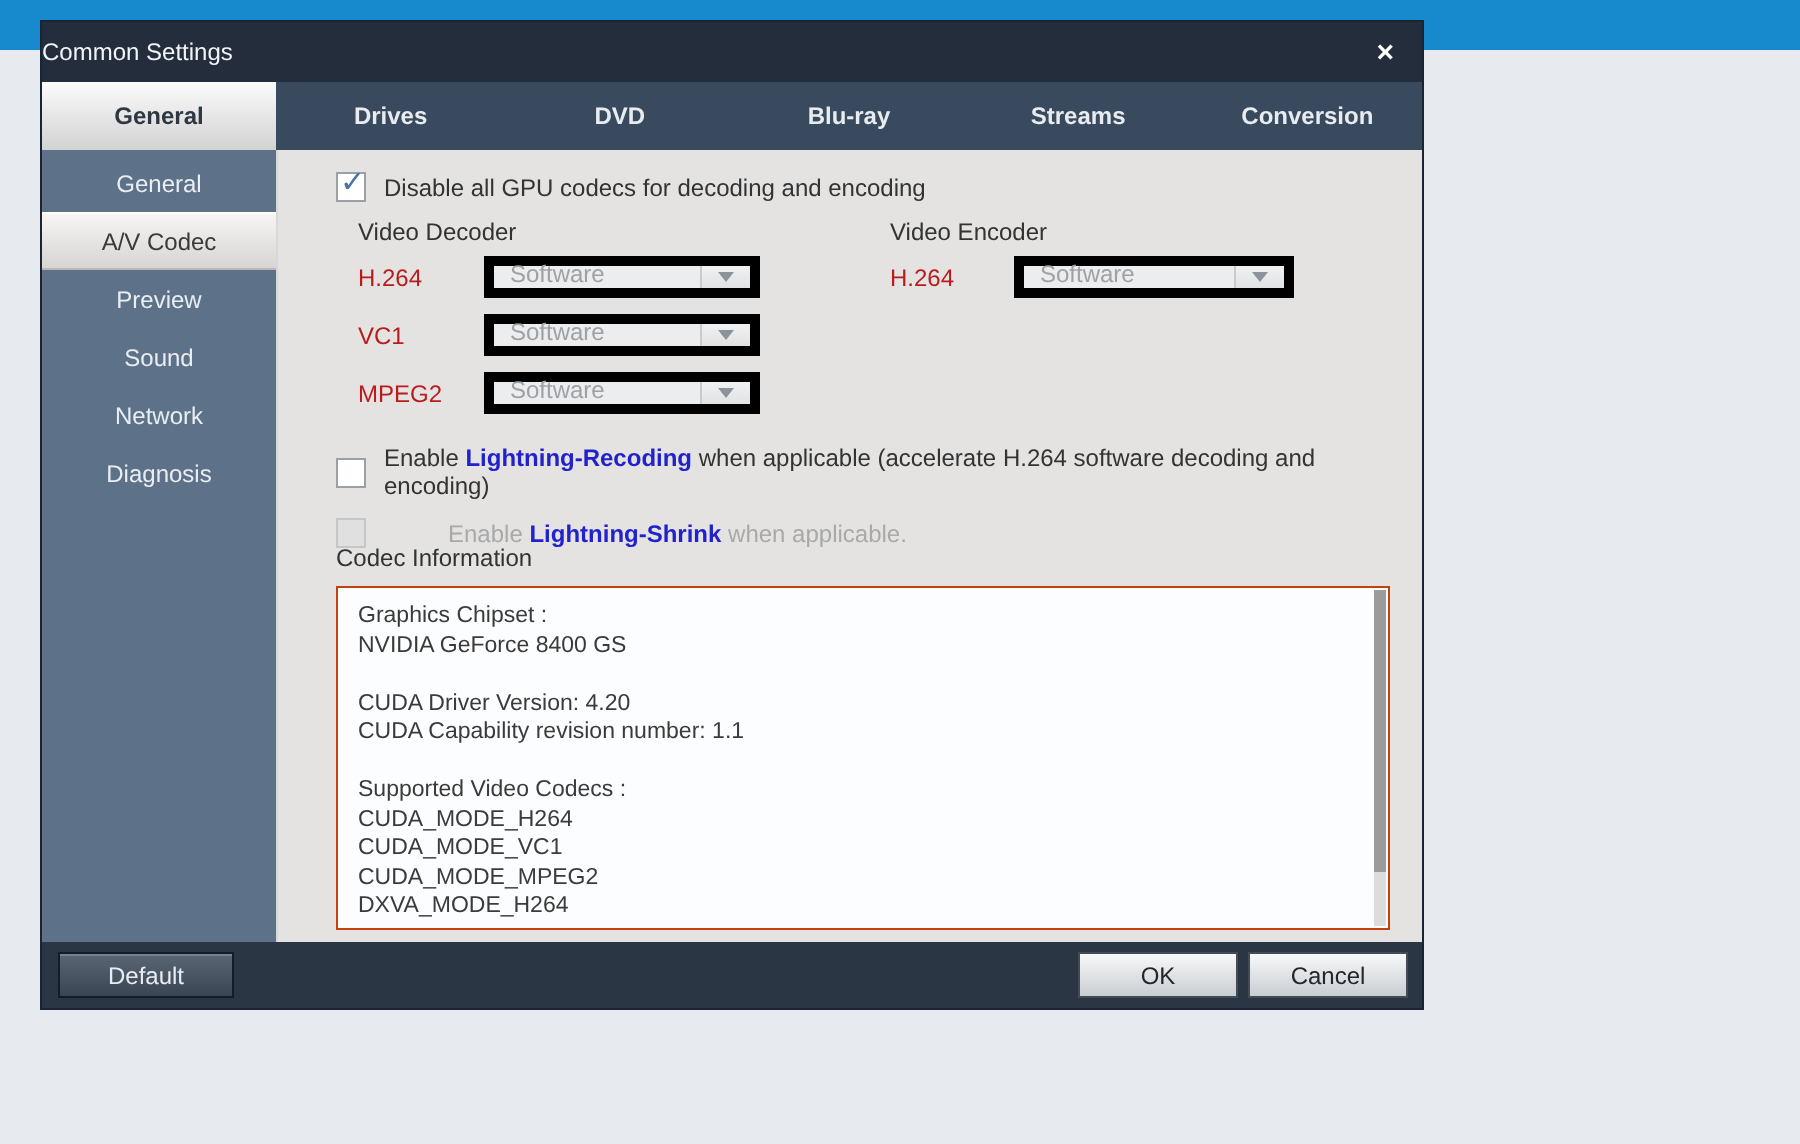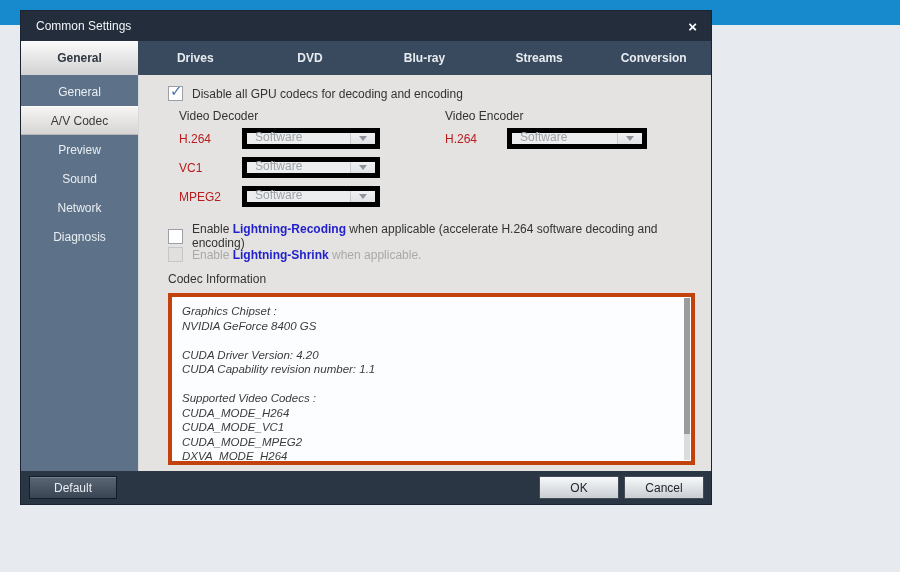--- a/index.html
+++ b/index.html
@@ -17,21 +17,21 @@
     position:absolute; left:20px; top:10px; width:692px; height:495px;
     background:var(--content_bg,#e4e3e2);
     border:1px solid #1a2432;
     display:flex; flex-direction:column;
   }
   
   .titlebar {
     height:30px; background:var(--titlebar,#232d3c);
     display:flex; align-items:center; flex:0 0 30px;
   }
-  .titlebar .title { color:#f2f5f8; font-size:12px; margin-left:15px; }
+  .titlebar .title { color:#f2f5f8; font-size:12px; }
   .titlebar .close {
     margin-left:auto; margin-right:14px; color:#ffffff;
     font-size:15px; font-weight:bold; cursor:pointer; line-height:1;
   }
   
   .tabrow { height:34px; flex:0 0 34px; display:flex; background:var(--tabbar,#394a5e); }
   .tab-active-left {
     width:117px; flex:0 0 117px;
     background:linear-gradient(#fbfbfb,#d2d2d2);
     color:#2e3742; font-weight:bold; font-size:12px;
@@ -92,21 +92,21 @@
     background:linear-gradient(#eff1f2,#e0e2e4);
     display:flex; align-items:center; justify-content:center;
   }
   .dropdown .arrow {
     width:0; height:0; border-left:4px solid transparent;
     border-right:4px solid transparent; border-top:5px solid #8d939a;
   }
   
   .info-box {
     position:absolute; left:29px; top:218px; width:527px; height:172px;
-    background:#fcfdfe; border:4px solid #c2410c; overflow:hidden;font-style:italic;
+    background:#fcfdfe; border:1px solid #c2410c; overflow:hidden;
   }
   .info-text {
     padding:7px 14px 0 10px; font-size:11.5px; line-height:14.5px;
     color:#3b3b3b; white-space:pre-wrap;
   }
   .vscroll {
     position:absolute; top:1px; right:1px; bottom:1px; width:6px;
     background:#dcdcdc;
   }
   .vscroll .thumb { position:absolute; top:0; left:0; width:100%; height:84%; background:#9b9b9b; }
@@ -215,21 +215,21 @@
         </span>
       </div>
 
       <div class="cb-row" style="left:29px; top:147px;">
         <span class="cbox"></span>
         <span class="txt">
           <span>Enable </span><span class="link">Lightning-Recoding</span><span> when applicable (accelerate H.264 software decoding and encoding)</span>
         </span>
       </div>
 
-      <div class="cb-row" style="left:29px; top:172px;">
+      <div class="cb-row" style="left:29px; top:184px;gap:32px;">
         <span class="cbox disabled"></span>
         <span class="txt muted">
           <span>Enable </span><span class="link">Lightning-Shrink</span><span> when applicable.</span>
         </span>
       </div>
 
       <div class="txt" style="position:absolute; left:29px; top:197px;text-align:right;">Codec Information</div>
       <div class="info-box">
         <div class="info-text">Graphics Chipset :
 NVIDIA GeForce 8400 GS

